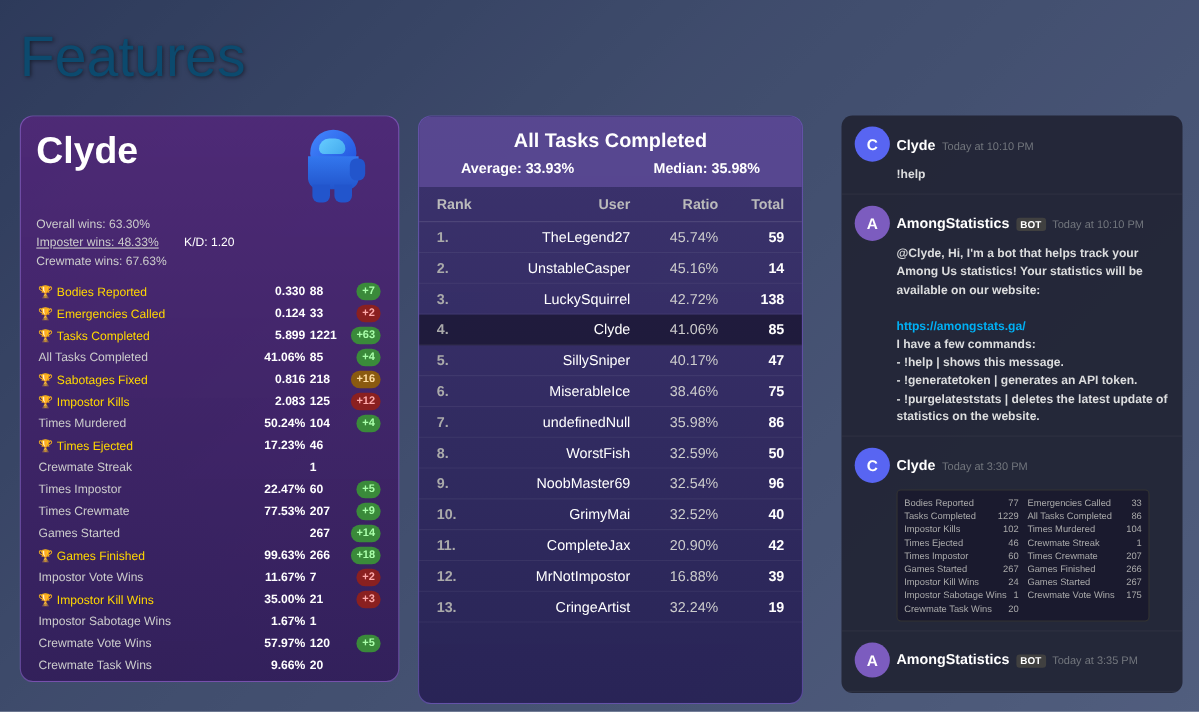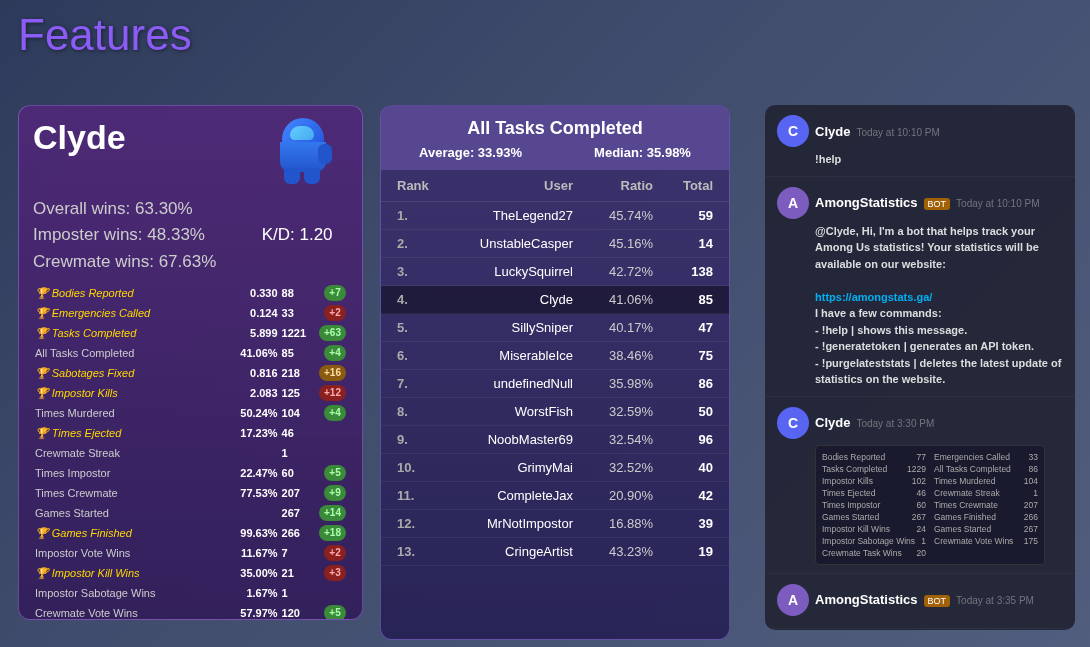--- a/index.html
+++ b/index.html
@@ -15,25 +15,25 @@
     
     body::before {
       content: '';
       position: absolute;
       inset: 0;
       background: rgba(30,40,70,0.45);
     }
 
     .page-title {
       position: absolute;
-      top: 10px;
+      top: 22px;
       left: 18px;
-      font-size: 44px;
+      font-size: 52px;
       font-weight: 300;
-      color: #8b5cf6;
+      color: #0c4a6e;
       z-index: 10;
       text-shadow: 1px 1px 4px rgba(0,0,0,0.5);
     }
 
     
     .player-card {
       position: absolute;
       top: 105px;
       left: 18px;
       width: 345px;
@@ -59,21 +59,21 @@
       color: white;
     }
 
     .player-avatar {
       width: 72px;
       height: 72px;
       position: relative;
     }
 
     .player-stats-summary {
-      font-size: 17px;
+      font-size: 11px;
       color: #ccc;
       line-height: 1.55;
       margin-bottom: 8px;
     }
 
     .player-stats-summary span {
       color: white;
     }
 
     .stats-table {
@@ -91,21 +91,20 @@
       padding: 1px 2px;
     }
 
     .stats-table td.stat-label {
       color: #ccc;
       width: 58%;
     }
 
     .stats-table td.stat-label.trophy {
       color: #ffd700;
-      font-style: italic;
     }
 
     .stats-table td.stat-label .trophy-icon {
       color: #ffd700;
       margin-right: 3px;
     }
 
     .stats-table td.stat-value {
       text-align: right;
       color: white;
@@ -255,24 +254,24 @@
       flex-wrap: wrap;
     }
 
     .chat-username {
       font-size: 13px;
       font-weight: 700;
       color: white;
     }
 
     .chat-bot-badge {
-      background: #a16207;
+      background: #404040;
       color: white;
       font-size: 9px;
-      font-weight: 400;
+      font-weight: 700;
       padding: 1px 4px;
       border-radius: 3px;
     }
 
     .chat-timestamp {
       font-size: 10px;
       color: #72767d;
     }
 
     .chat-body {
@@ -390,21 +389,21 @@
         <div class="crewmate-visor"></div>
         <div class="crewmate-torso"></div>
         <div class="crewmate-backpack"></div>
         <div class="crewmate-leg-l"></div>
         <div class="crewmate-leg-r"></div>
       </div>
     </div>
   </div>
   <div class="player-stats-summary">
     <div>Overall wins: 63.30%</div>
-    <div style="display:inline-block; margin-right:52px;">Imposter wins: 48.33%</div>
+    <div style="display:inline-block; margin-right:20px;text-decoration:underline;">Imposter wins: 48.33%</div>
     <span>K/D: 1.20</span>
     <div>Crewmate wins: 67.63%</div>
   </div>
   <table class="stats-table">
     <tbody id="stats-tbody">
         <tr>
           <td class="stat-label trophy"><span class="trophy-icon">🏆</span>Bodies Reported</td>
           <td class="stat-value">0.330</td>
           <td class="stat-total">88</td>
           <td style="text-align: right;"><span class="stat-badge badge-green">+7</span></td>
@@ -602,21 +601,21 @@
       </div>
       <div class="lb-row">
         <div class="rank">12.</div>
         <div class="user">MrNotImpostor</div>
         <div class="ratio">16.88%</div>
         <div class="total">39</div>
       </div>
       <div class="lb-row">
         <div class="rank">13.</div>
         <div class="user">CringeArtist</div>
-        <div class="ratio">43.23%</div>
+        <div class="ratio">32.24%</div>
         <div class="total">19</div>
       </div>
     </div>
 </div>
 
 <div class="chat-card">
   <div id="chat-messages-container">
       <div class="chat-message">
         <div class="chat-msg-header">
           <div class="chat-avatar">C</div>

